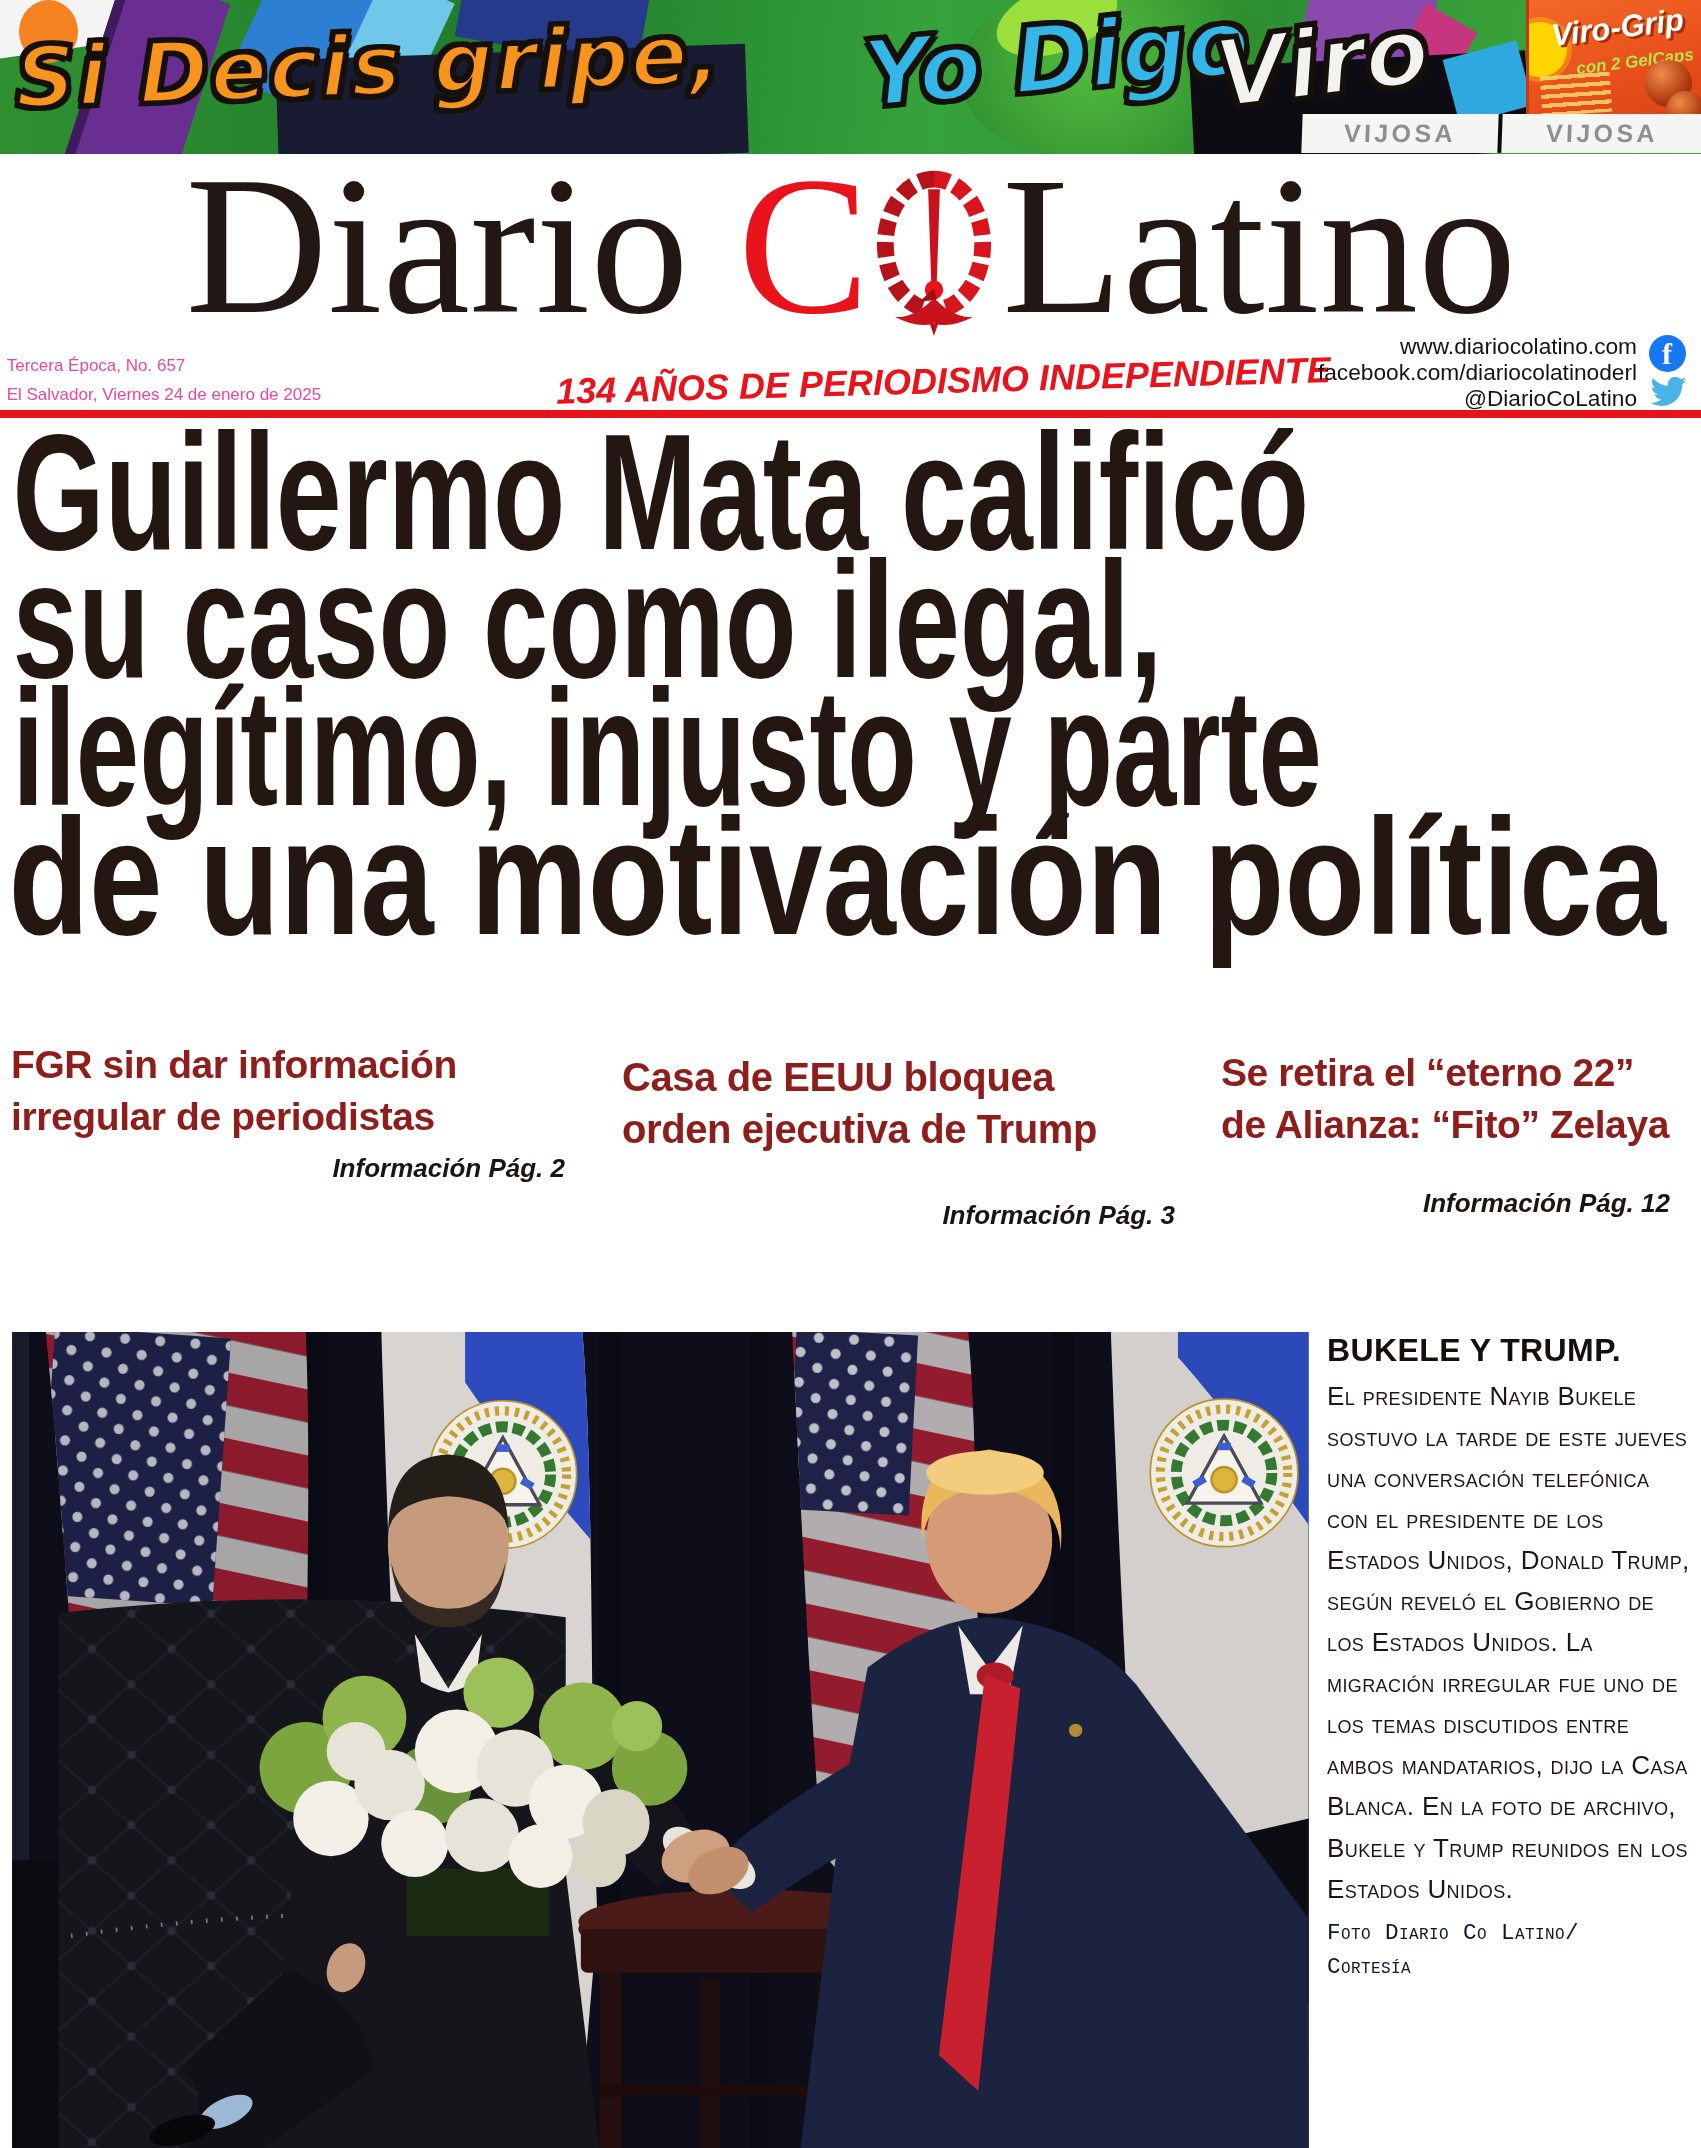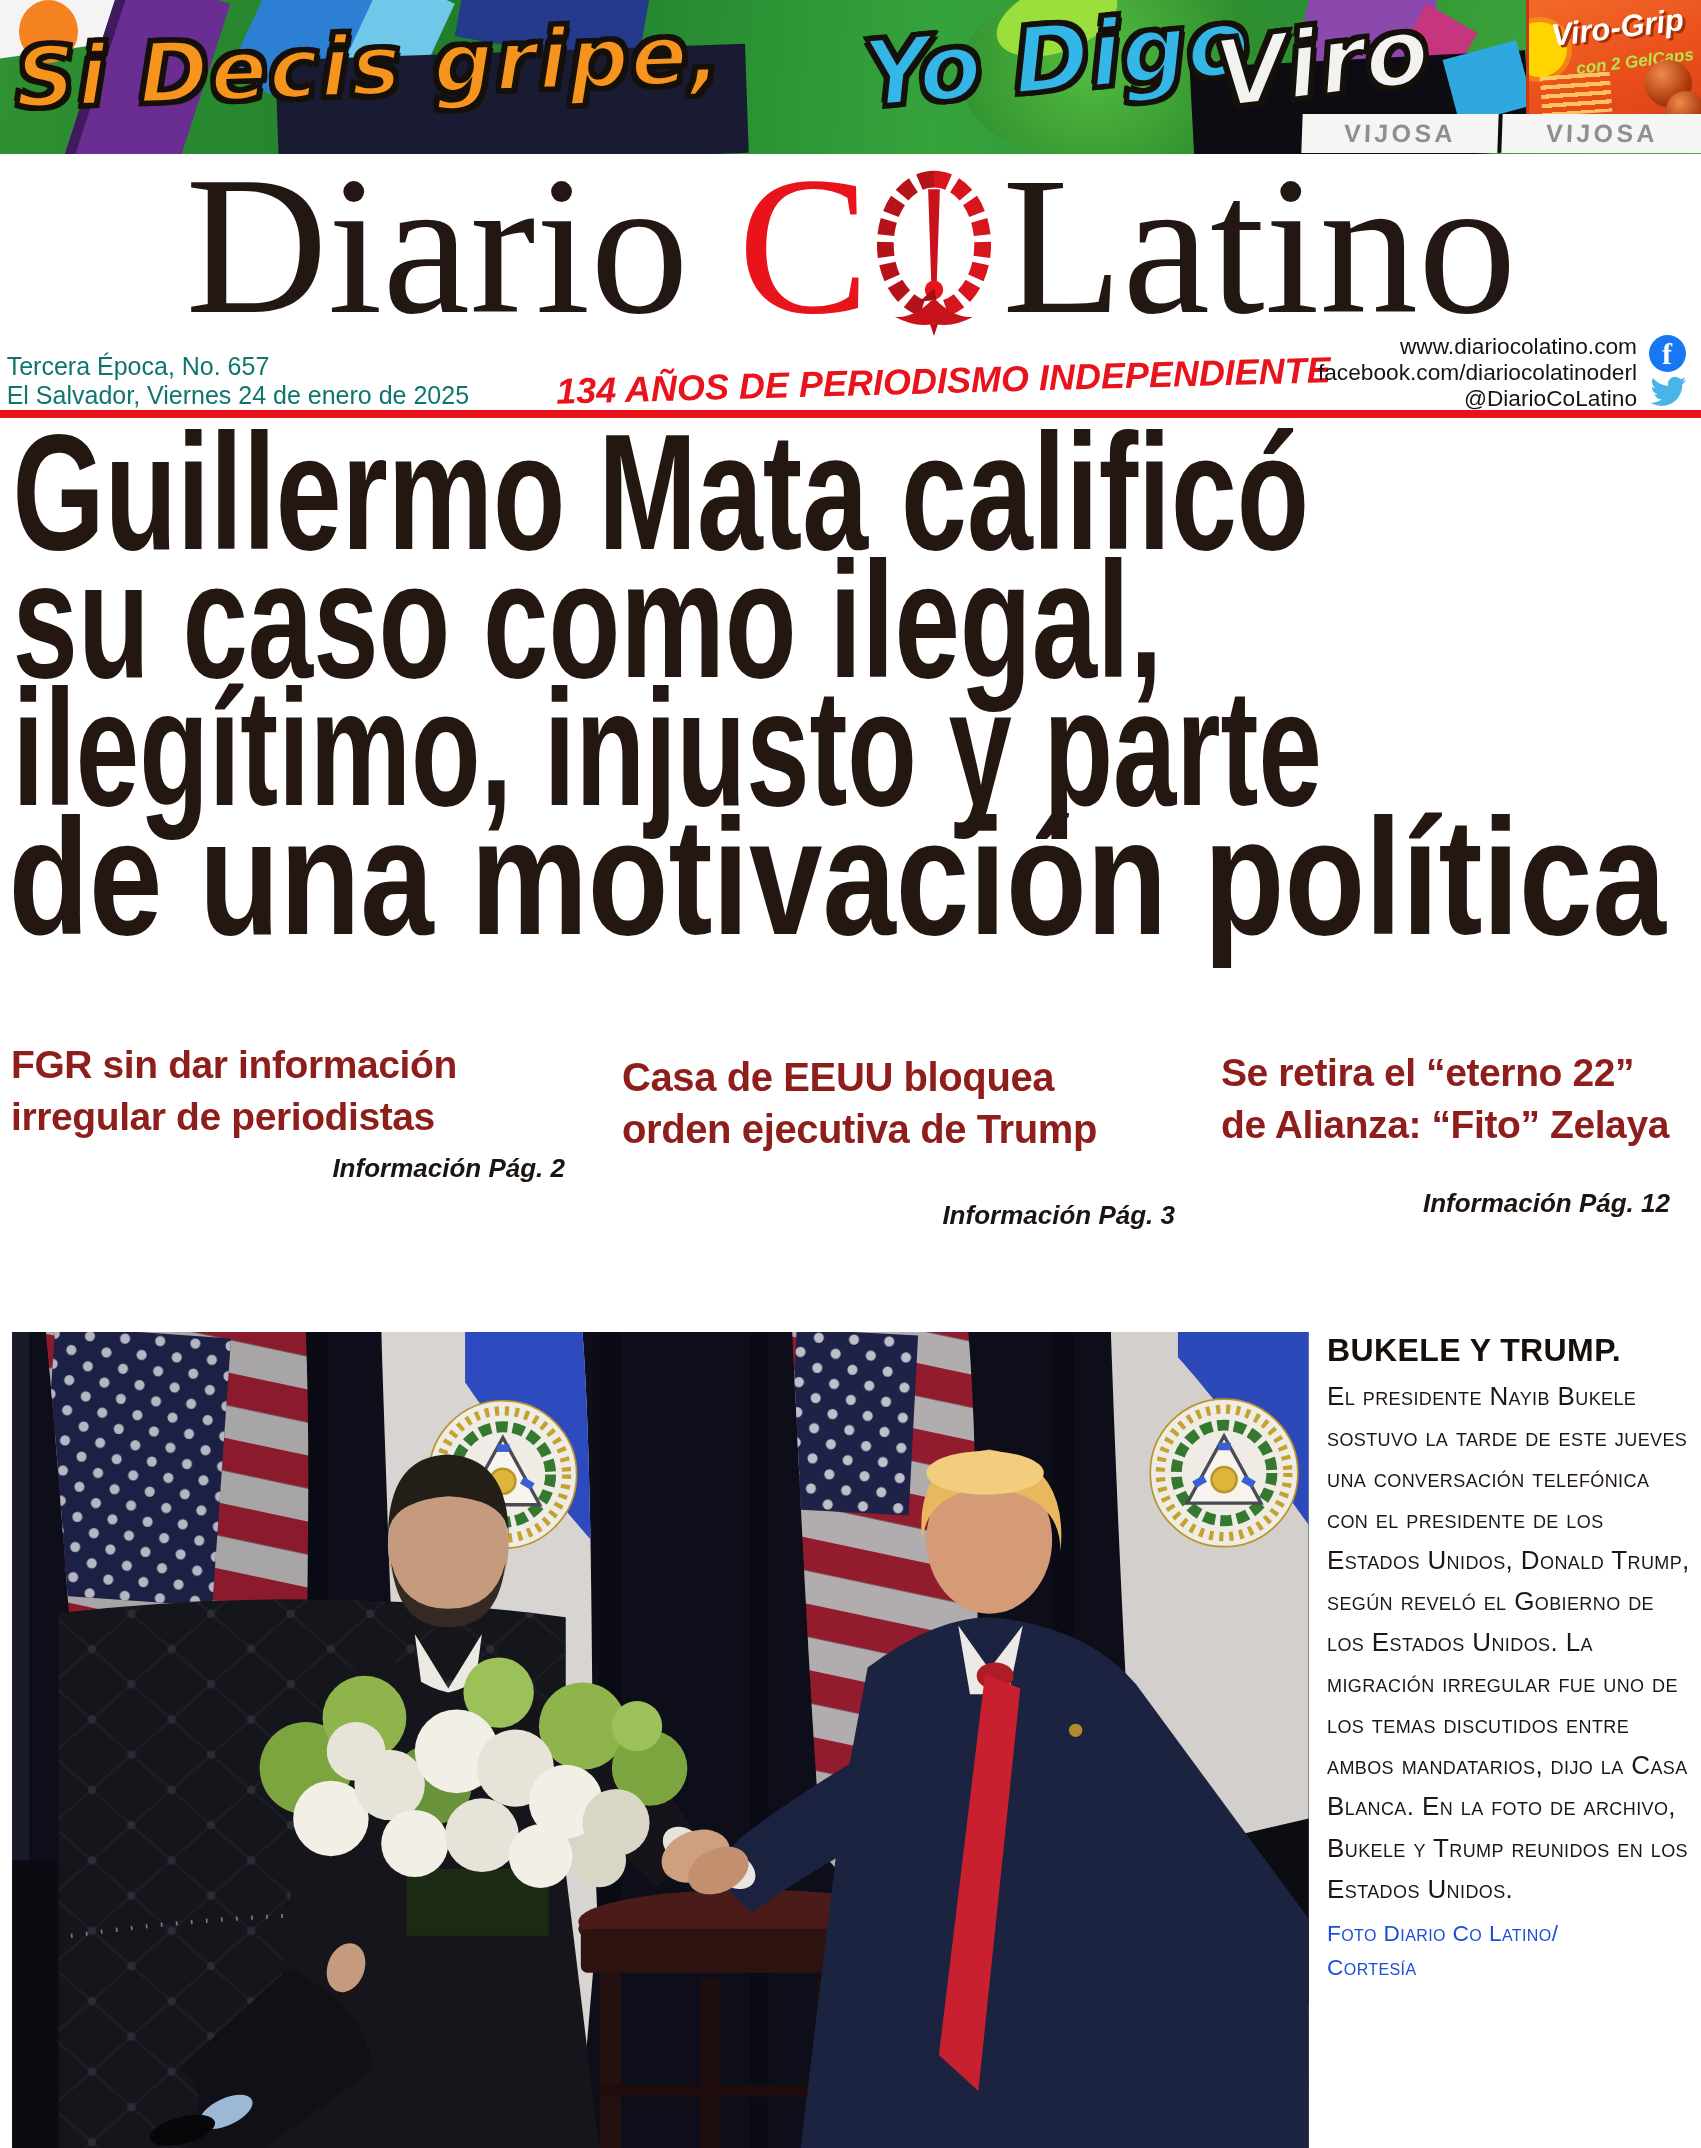--- a/index.html
+++ b/index.html
@@ -36,21 +36,21 @@
 
   
   .masthead{position:absolute;left:0;top:162px;width:1702px;height:169px;text-align:center;
             font-family:"Liberation Serif","DejaVu Serif",serif;font-size:197px;line-height:168px;
             color:#221713;white-space:nowrap;}
   .masthead .red{color:#e8131b;}
   .phoenix{display:inline-block;vertical-align:-23.5px;margin:0 5px 0 1.7px;}
 
   
   .info-row{position:absolute;left:0;top:330px;width:1702px;height:81px;}
-  .edition{position:absolute;left:6.7px;top:22px;font-size:25px;line-height:28.5px;color:#0f766e;}
+  .edition{position:absolute;left:6.7px;top:22px;font-size:17px;line-height:28.5px;color:#ec4899;}
   .tagline{position:absolute;left:499px;top:30px;width:889px;text-align:center;
            font-size:36px;font-weight:bold;font-style:italic;color:#e8131b;transform:rotate(-1.6deg);white-space:nowrap;}
   .social{position:absolute;right:65px;top:3.4px;text-align:right;font-size:22.7px;line-height:26px;color:#171310;}
   .icon-col{position:absolute;right:13.4px;top:5px;width:40px;}
   .fb-badge{width:37px;height:37px;border-radius:50%;background:#1877f2;color:#ffffff;
             font-family:"Liberation Serif",serif;font-weight:bold;font-size:30px;line-height:37px;text-align:center;}
   .rule{position:absolute;left:0;top:410px;width:1702px;height:7.6px;background:#e8131b;}
 
   
   .headline-svg{position:absolute;left:0;top:421px;}
@@ -68,21 +68,21 @@
   .s1 .story-page{margin-top:10px;}
   .s2 .story-page{margin-top:45px;padding-right:34px;}
   .s3 .story-page{margin-top:37px;}
 
   
   .photo-row{position:absolute;left:0;top:1332px;width:1644px;height:816px;}
   .photo{position:absolute;left:11.7px;top:0;}
   .caption{position:absolute;left:1327px;top:0;width:366px;}
   .caption-title{font-size:32px;font-weight:bold;color:#16100d;margin-bottom:6.7px;letter-spacing:0.4px;}
   .caption-body{font-size:26px;line-height:1.58;font-variant:small-caps;color:#1d1614;letter-spacing:0.4px;}
-  .caption-credit{font-size:22.7px;line-height:1.5;font-variant:small-caps;color:#1d4ed8;margin-top:6.7px;max-width:285px;letter-spacing:0.4px;}
+  .caption-credit{font-size:22.7px;line-height:1.5;font-variant:small-caps;color:#0f172a;margin-top:6.7px;max-width:285px;letter-spacing:0.4px;font-family:Liberation Mono, monospace;}
 </style>
 </head>
 <body>
 
 <div class="page">
 
   <div class="banner">
     <div>
       <div class="shape" style="left:-17px;top:-25px;width:134px;height:76px;background:#f4f4f4;transform:rotate(-8deg);"></div>
       <div class="shape" style="left:18.5px;top:0;width:59px;height:63px;background:#f58220;border-radius:50%;"></div>

